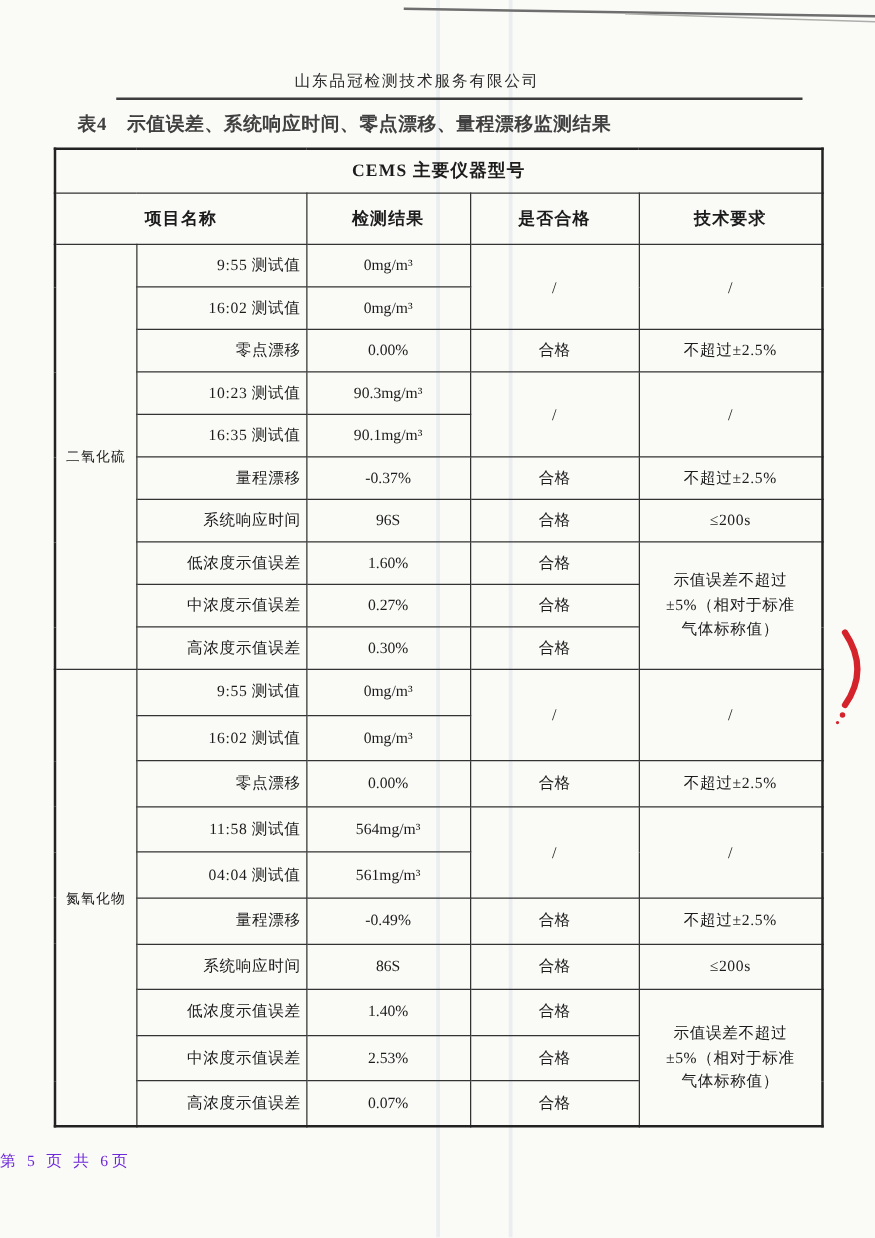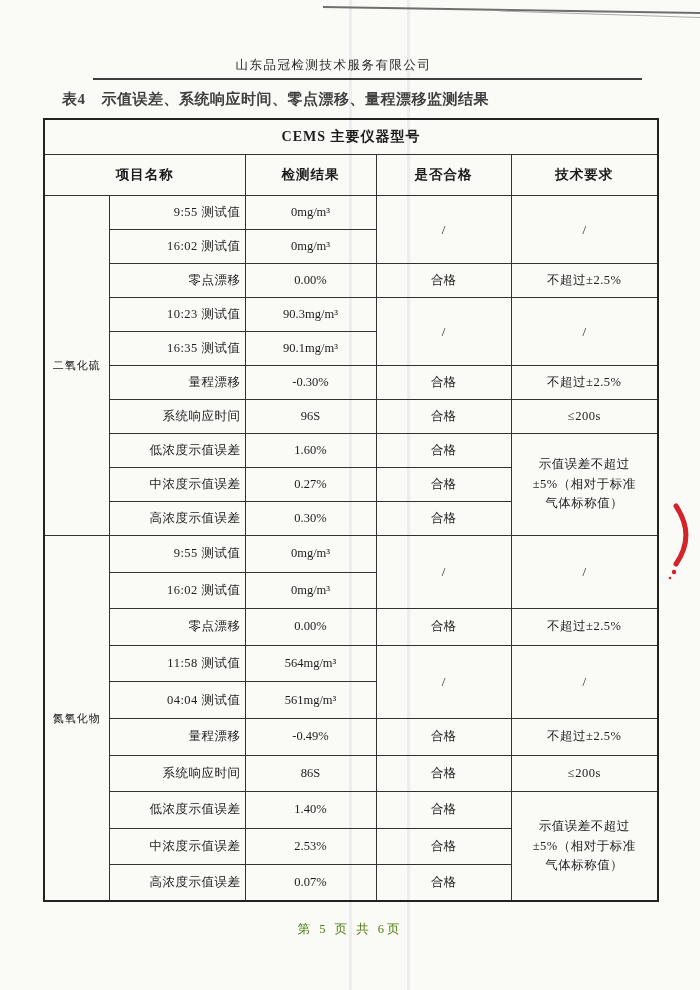--- a/index.html
+++ b/index.html
@@ -22,21 +22,21 @@
   #results td,#results th{border:1px solid #333;text-align:center;vertical-align:middle;font-size:12.5px;color:#1c1c1c;padding:1px 4px;overflow:hidden;}
   #results .caption-row th{height:32px;font-size:14px;font-weight:bold;letter-spacing:1px;text-align:center;}
   #results .head-row th{height:38px;font-size:13.5px;font-weight:bold;letter-spacing:1px;}
   #results tr.r-so2{height:34px;}
   #results tr.r-nox{height:36.6px;}
   #results td.c-group{font-size:11px;letter-spacing:1px;padding:0 2px;}
   #results td.c-item{letter-spacing:0.5px;text-align:right;}
   #results td.c-req{line-height:1.55;padding:2px 21px;letter-spacing:0.5px;}
   #results td.c-slash{font-size:13px;}
 
-  #footer-page{position:absolute;left:0;top:921px;width:700px;text-align:center;font-size:12.5px;letter-spacing:3px;color:#4d7c0f;}
+  #footer-page{position:absolute;left:0;top:921px;width:700px;text-align:left;font-size:12.5px;letter-spacing:3px;color:#6d28d9;}
 
   #stamp-svg{position:absolute;left:662px;top:498px;}
 </style>
 </head>
 <body>
 
 <div id="page">
 
   <div id="streak1" class="scan-streak"></div>
   <div id="streak2" class="scan-streak"></div>
@@ -94,21 +94,21 @@
       <td>90.3mg/m³</td>
       <td class="c-slash" rowspan="2">/</td>
       <td class="c-slash" rowspan="2">/</td>
     </tr>
     <tr class="r-so2">
       <td class="c-item">16:35 测试值</td>
       <td>90.1mg/m³</td>
     </tr>
     <tr class="r-so2">
       <td class="c-item">量程漂移</td>
-      <td>-0.30%</td>
+      <td>-0.37%</td>
       <td>合格</td>
       <td class="c-req">不超过±2.5%</td>
     </tr>
     <tr class="r-so2">
       <td class="c-item">系统响应时间</td>
       <td>96S</td>
       <td>合格</td>
       <td class="c-req">≤200s</td>
     </tr>
     <tr class="r-so2">

